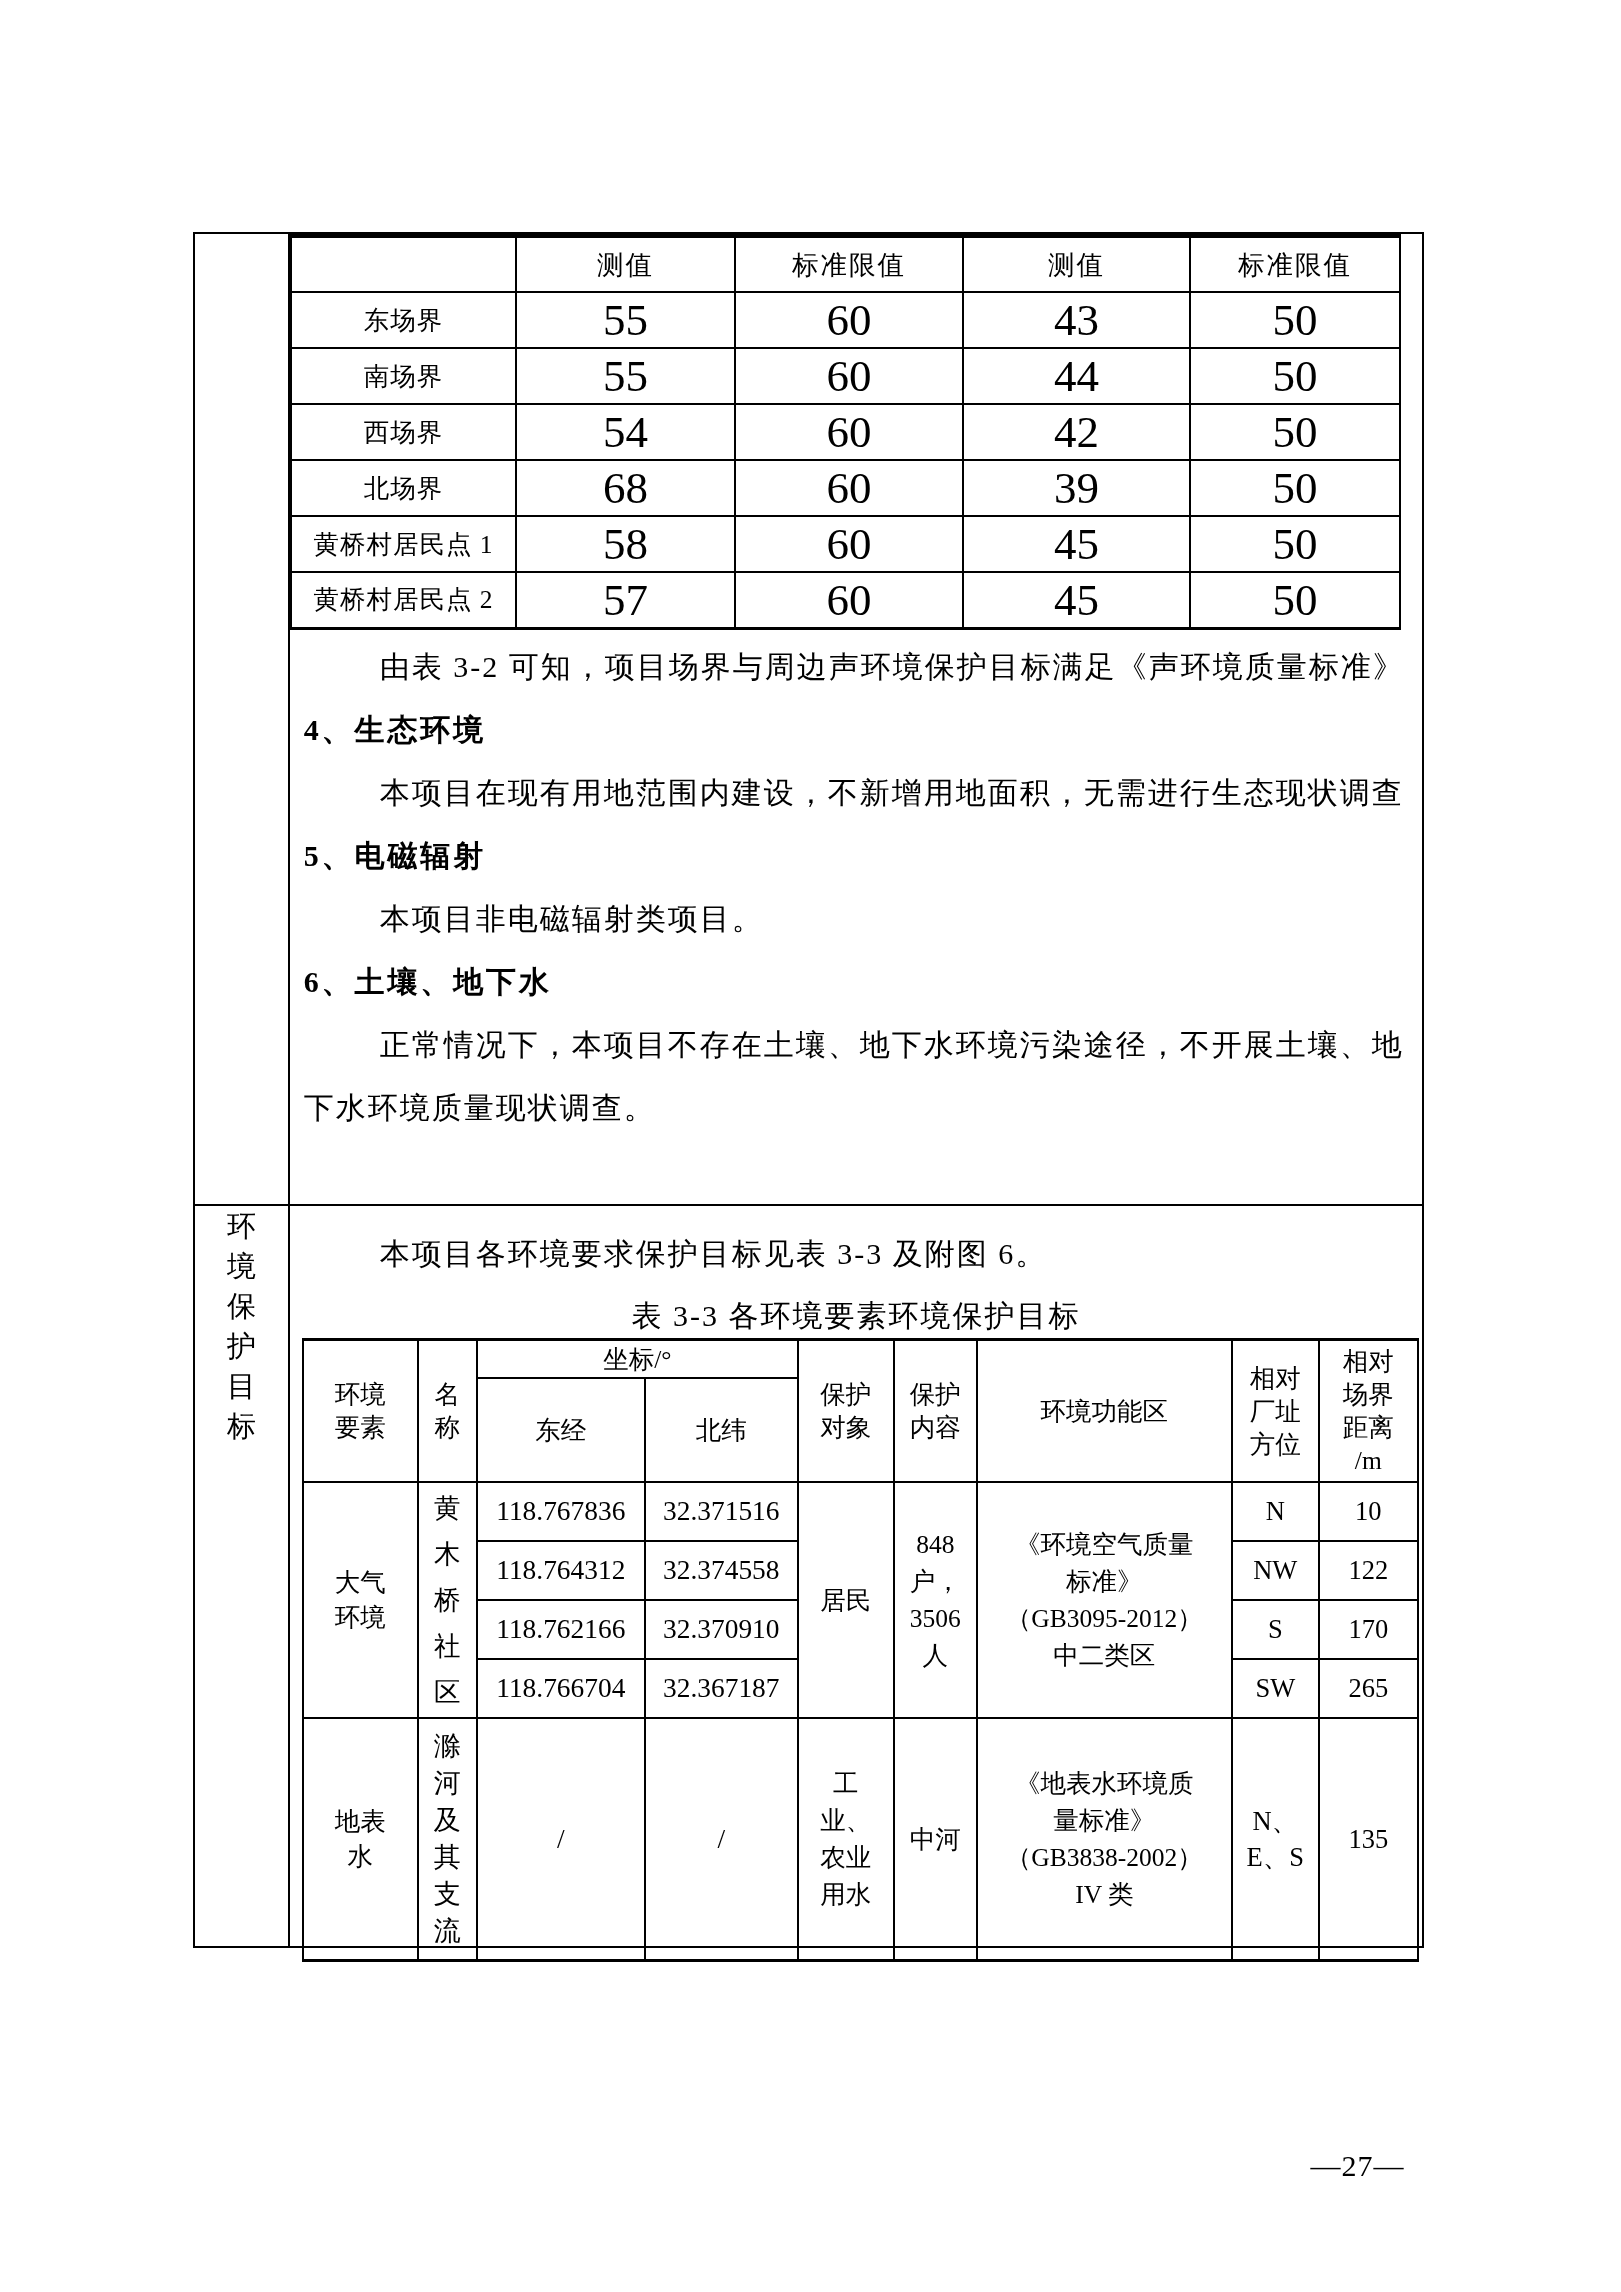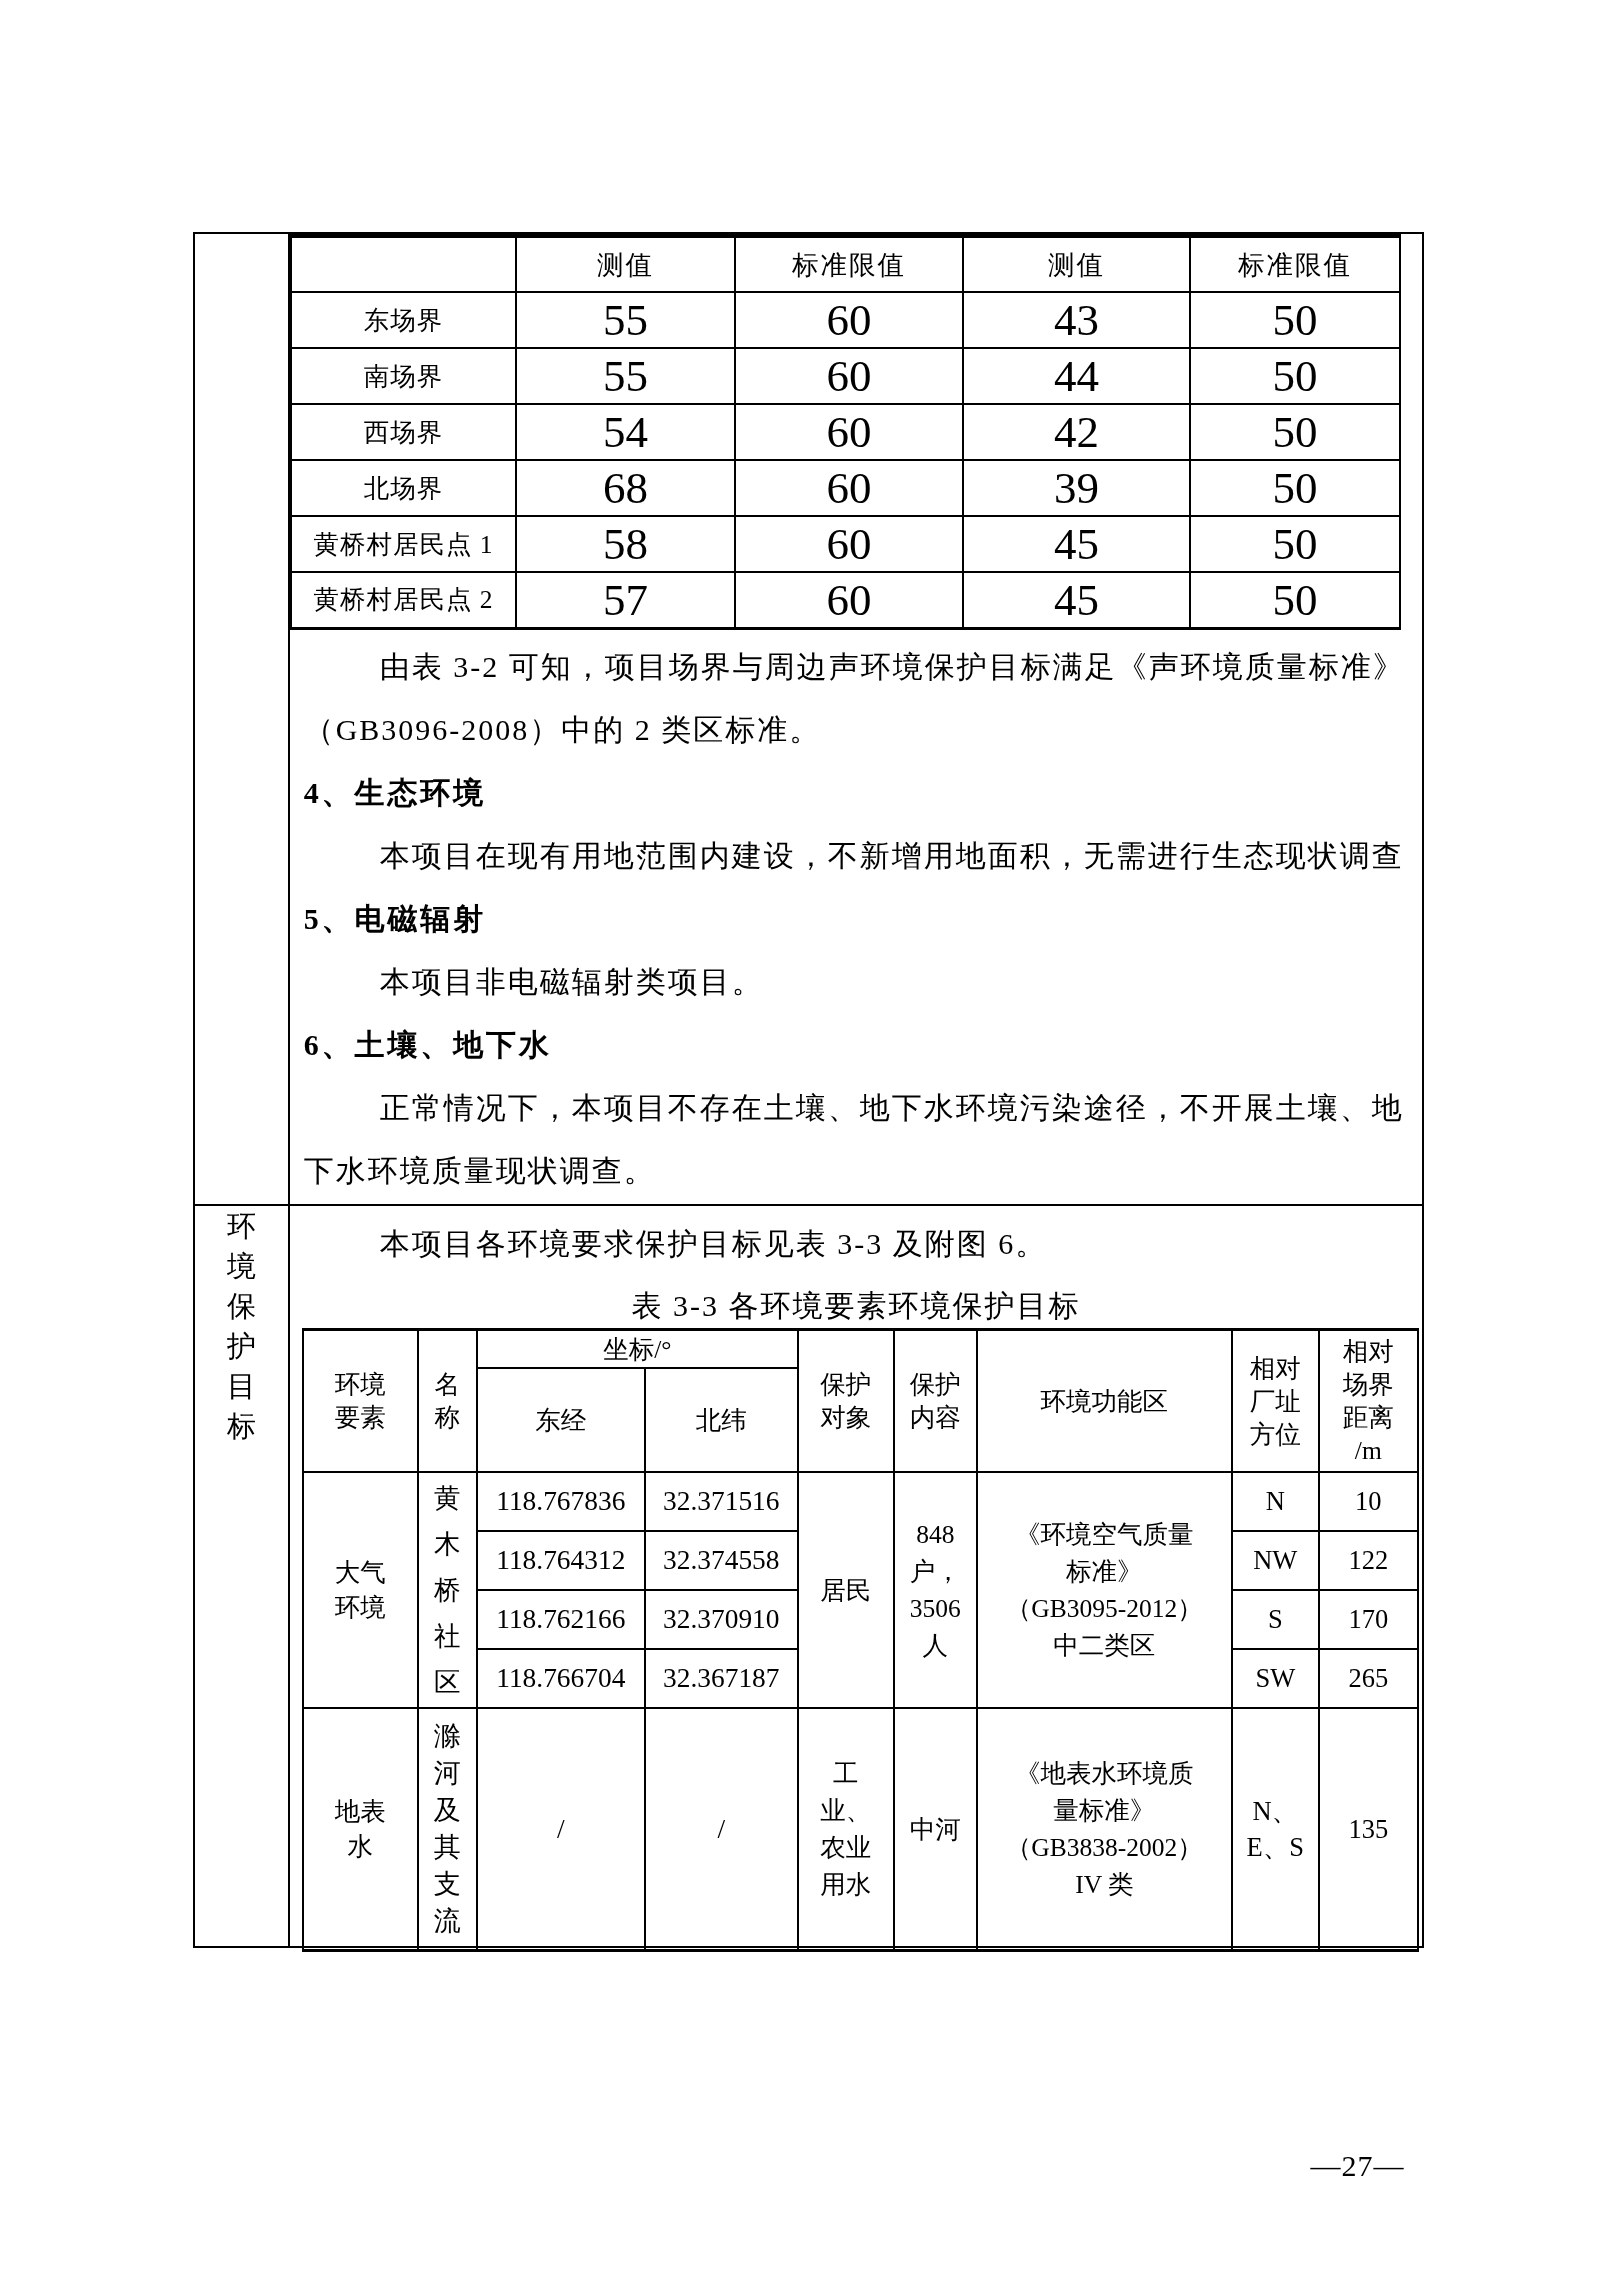--- a/index.html
+++ b/index.html
@@ -44,21 +44,21 @@
   
   .para-block { padding:5.9px 7.8px 0 13.7px; font-size:30px; }
   .body-line {
     margin:0; height:63px; line-height:63px; letter-spacing:2px;
     white-space:nowrap; overflow:hidden;
   }
   .indent { text-indent:76px; }
   .heading { font-weight:bold; letter-spacing:2.9px; }
 
   
-  .pb-content { padding-top:2px; }
+  .pb-content { padding-top:12px; }
   .table-title {
     margin-top:8px; height:45px; line-height:45px; text-align:center;
     font-weight:normal; font-size:30px; letter-spacing:2px;
   }
   .pt-table {
     margin-left:11.8px; width:1114px; font-size:25.5px;
     border-top:3.9px solid #000; border-bottom:3.9px solid #000;
   }
   .pt-table td {
     border:2px solid #000; text-align:center; vertical-align:middle;
@@ -149,21 +149,20 @@
               <td class="nt-num">57</td>
               <td class="nt-num">60</td>
               <td class="nt-num">45</td>
               <td class="nt-num">50</td>
             </tr>
           </tbody>
         </table>
 
         <div class="para-block">
           <p class="body-line indent">由表 3-2 可知，项目场界与周边声环境保护目标满足《声环境质量标准》</p>
-          <p class="body-line">（GB3096-2008）中的 2 类区标准。</p>
           <p class="body-line heading">4、生态环境</p>
           <p class="body-line indent">本项目在现有用地范围内建设，不新增用地面积，无需进行生态现状调查</p>
           <p class="body-line heading">5、电磁辐射</p>
           <p class="body-line indent">本项目非电磁辐射类项目。</p>
           <p class="body-line heading">6、土壤、地下水</p>
           <p class="body-line indent">正常情况下，本项目不存在土壤、地下水环境污染途径，不开展土壤、地</p>
           <p class="body-line">下水环境质量现状调查。</p>
         </div>
       </div>
     </div>

